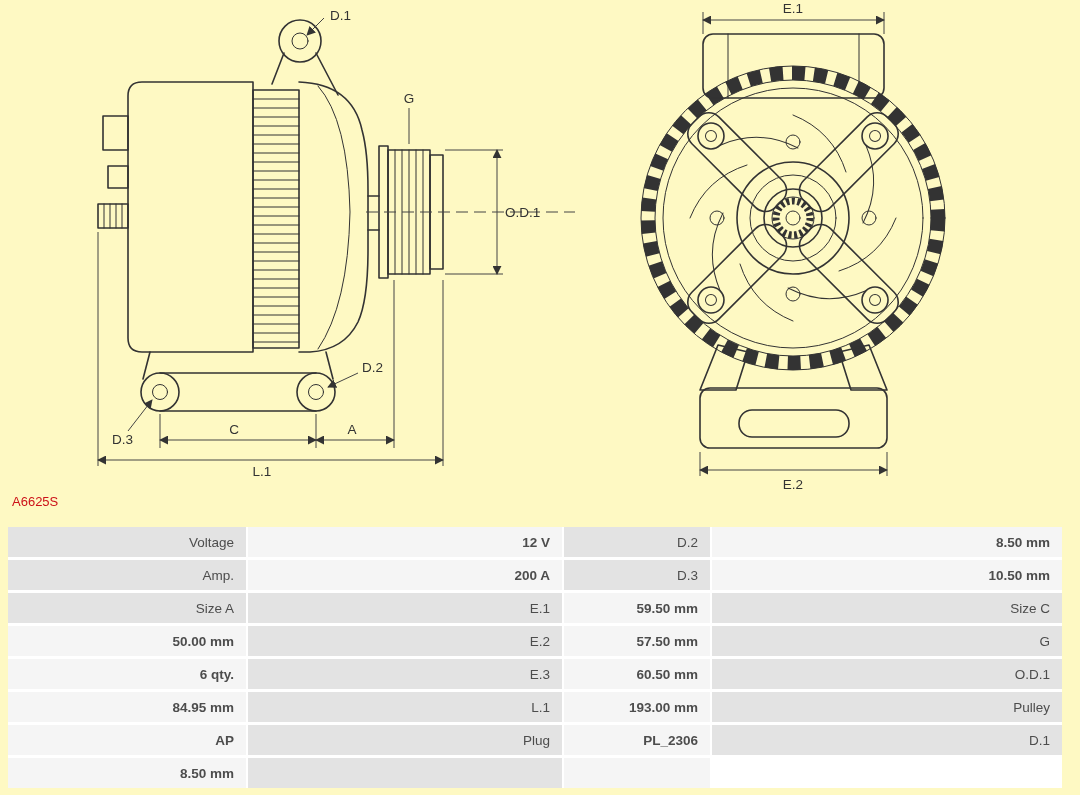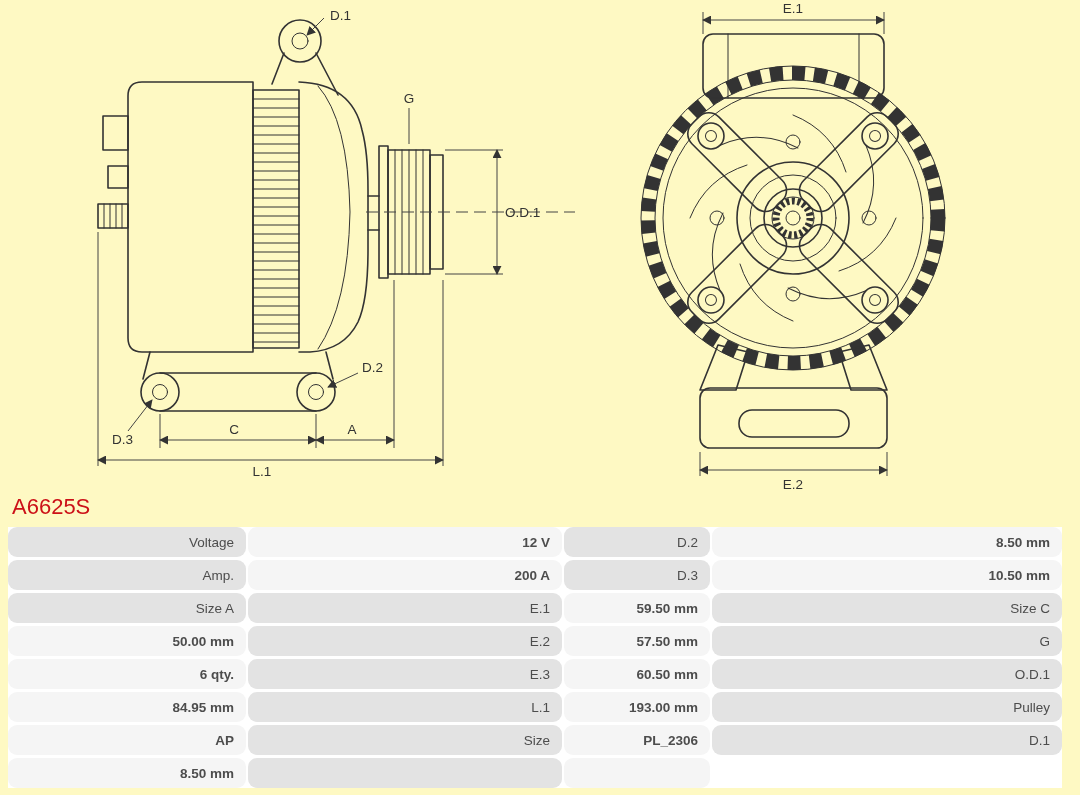--- a/index.html
+++ b/index.html
@@ -6,27 +6,27 @@
   html, body { width:1080px; height:795px; background:#ffffff;
                font-family:"Liberation Sans", sans-serif; }
   .page { position:relative; width:1080px; height:795px; background:#fef9c3; overflow:hidden; }
 
   .drawing { position:absolute; top:0; left:0; }
   svg .ln   { stroke:#333333; fill:none; stroke-width:1.6; stroke-linecap:round; stroke-linejoin:round; }
   svg .thin { stroke-width:1; }
   svg .dim  { stroke:#444444; fill:none; stroke-width:1; }
   svg text  { font:13.5px "Liberation Sans", sans-serif; fill:#333333; }
 
-  .part-number { position:absolute; left:12px; top:494px; font-size:22px; color:#cc1118;text-align:right; }
+  .part-number { position:absolute; left:12px; top:494px; font-size:13px; color:#cc1118;text-align:right; }
 
   .spec-table { position:absolute; left:8px; top:527px; width:1054px;
                 display:grid; grid-template-columns:238px 314px 146px 350px;
                 gap:3px 2px; background:#ffffff; }
   .cell { height:30px; display:flex; align-items:center; justify-content:flex-end;
-          padding-right:12px; font-size:13.5px; color:#4d4d4d;border-radius:9px; }
+          padding-right:12px; font-size:13.5px; color:#4d4d4d; }
   .cell.lab { background:#e3e3e3; }
   .cell.val { background:#f5f5f5;font-weight:bold; }
 </style>
 </head>
 <body>
 
 <div class="page">
 
   <svg class="drawing" width="1080" height="500" viewBox="0 0 1080 500">
     <defs>
@@ -249,21 +249,21 @@
     <div class="cell lab">E.3</div>
     <div class="cell val">60.50 mm</div>
 
     <div class="cell lab">O.D.1</div>
     <div class="cell val">84.95 mm</div>
     <div class="cell lab">L.1</div>
     <div class="cell val">193.00 mm</div>
 
     <div class="cell lab">Pulley</div>
     <div class="cell val">AP</div>
-    <div class="cell lab">Size</div>
+    <div class="cell lab">Plug</div>
     <div class="cell val">PL_2306</div>
 
     <div class="cell lab">D.1</div>
     <div class="cell val">8.50 mm</div>
     <div class="cell lab"></div>
     <div class="cell val"></div>
   </div>
 
 </div>
 

